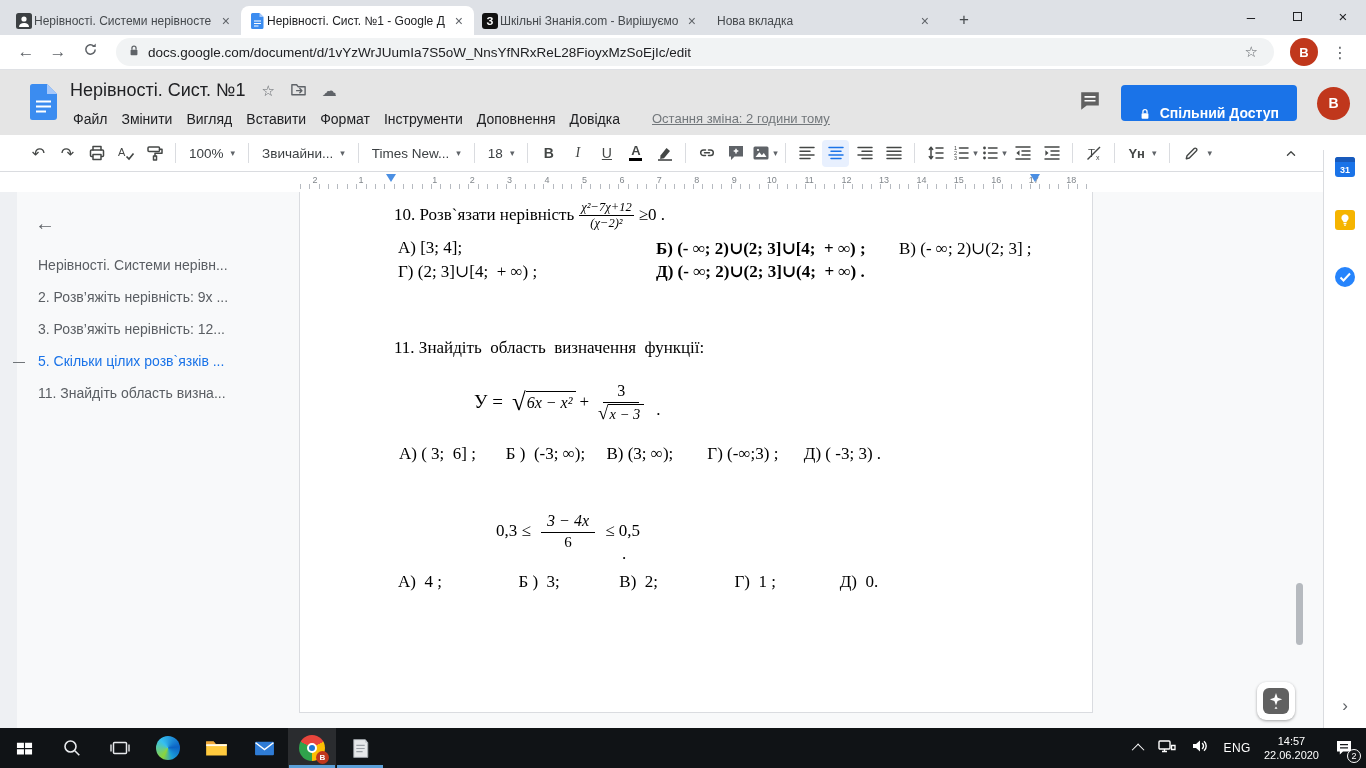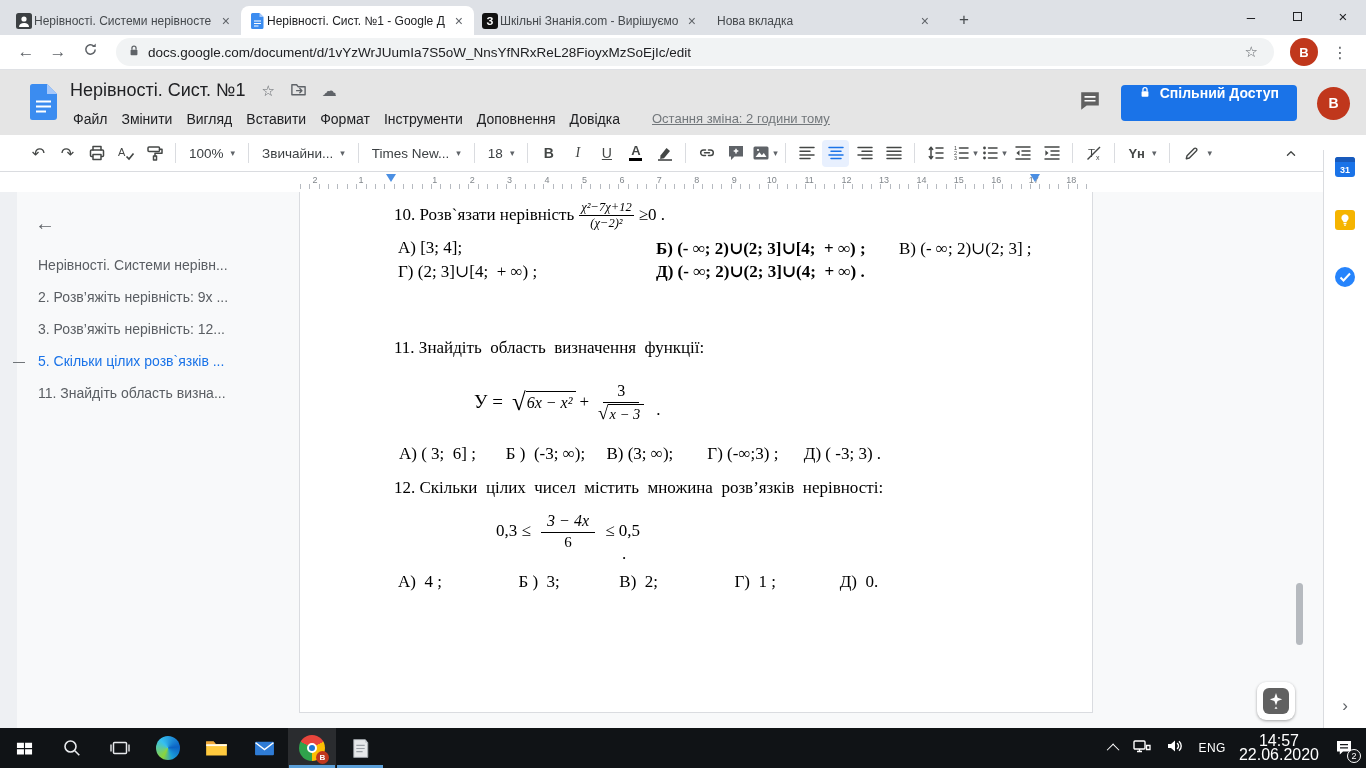--- a/index.html
+++ b/index.html
@@ -33,21 +33,21 @@
   
   .dhead{position:absolute;left:0;top:70px;width:1366px;height:65px;background:#e5e5e5;}
   .docs-logo{position:absolute;left:30px;top:14px;}
   .title-row{position:absolute;left:70px;top:10px;display:flex;align-items:center;}
   .doc-title{font-size:18px;color:#202124;}
   .title-ics{display:flex;gap:15px;margin-left:16px;color:#5f6368;font-size:15px;align-items:center;}
   .menus{position:absolute;left:66px;top:38px;display:flex;align-items:center;}
   .menu-item{padding:3px 7px;font-size:14px;color:#202124;border-radius:3px;}
   .last-edit{margin-left:12px;font-size:13px;color:#72777b;text-decoration:underline;white-space:nowrap;}
   .hdr-right{position:absolute;right:16px;top:15px;display:flex;align-items:center;gap:20px;}
-  .share-btn{height:36px;background:#1a73e8;border-radius:4px;color:#fff;font-size:14px;font-weight:bold;display:flex;align-items:flex-start;gap:9px;padding:0 18px;}
+  .share-btn{height:36px;background:#1a73e8;border-radius:4px;color:#fff;font-size:14px;font-weight:bold;display:flex;align-items:flex-end;gap:9px;padding:0 18px;}
   .avatar.lg{width:33px;height:33px;font-size:14px;}
 
   
   .toolbar{position:absolute;left:0;top:135px;width:1366px;height:37px;background:#fff;border-bottom:1px solid #dadce0;display:flex;align-items:center;padding-left:24px;}
   .tbtn{min-width:27px;height:27px;display:flex;align-items:center;justify-content:center;border-radius:4px;margin:0 1px;color:#444746;position:relative;}
   .tbtn.on{background:#e8f0fe;}
   .tdiv{width:1px;height:20px;background:#dadce0;margin:0 6px;flex:0 0 1px;}
   .tsel{display:flex;align-items:center;gap:7px;padding:0 7px;height:26px;border-radius:4px;font-size:13.5px;color:#3c4043;white-space:nowrap;}
   .dd{font-size:9px;color:#5f6368;}
   .glyph{font-size:16px;}
@@ -126,21 +126,21 @@
   .taskbar{position:absolute;left:0;bottom:0;width:1366px;height:40px;background:#101316;display:flex;z-index:10;}
   .tcell{width:48px;height:40px;display:flex;align-items:center;justify-content:center;position:relative;}
   .tcell.active::after{content:"";position:absolute;left:1px;right:1px;bottom:0;height:3px;background:#5b9fd8;}
   .tcell.litbg{background:rgba(255,255,255,.11);}
   .chrome-ic{width:26px;height:26px;border-radius:50%;background:conic-gradient(from -60deg,#e8453c 0 120deg,#fcbe03 0 240deg,#30a24c 0 360deg);position:relative;}
   .chrome-core{position:absolute;inset:0;margin:auto;width:10px;height:10px;border-radius:50%;background:#1e78d2;border:2.5px solid #fff;}
   .chrome-badge{position:absolute;right:-4px;bottom:-3px;width:13px;height:13px;border-radius:50%;background:#c0371c;color:#fff;font-size:8px;line-height:13px;text-align:center;font-weight:bold;}
   .tray{position:absolute;right:0;top:0;height:40px;display:flex;align-items:center;gap:13px;padding-right:10px;color:#fff;}
   .tray-chev{width:9px;height:9px;border-left:1.6px solid #fff;border-top:1.6px solid #fff;transform:rotate(45deg) translateY(2px);}
   .lang{font-size:12px;letter-spacing:.5px;text-align:center;}
-  .clock{text-align:center;font-size:16px;line-height:14px;}
+  .clock{text-align:center;font-size:11px;line-height:14px;}
   .notif{position:relative;width:24px;height:24px;display:flex;align-items:center;justify-content:center;}
   .nbadge{position:absolute;right:-5px;bottom:-3px;width:14px;height:14px;border-radius:50%;background:#16181b;border:1.3px solid #fff;font-size:9px;line-height:12px;text-align:center;color:#fff;}
 </style>
 </head>
 <body>
 
 <div class="screen">
 
   <div class="tabstrip">
     <div class="tab">
@@ -503,21 +503,20 @@
         </span>
         <span class="plus">+</span>
         <span class="vfrac">
           <span class="fn">3</span>
           <span class="fd"><span class="sqrt"><span class="rad">√</span><span class="sqbody">x − 3</span></span></span>
         </span>
         <span class="tail">.</span>
       </div>
       <span class="abs fs17 q11a">А) ( 3;  6] ;       Б )  (-3; ∞);     В) (3; ∞);        Г) (-∞;3) ;      Д) ( -3; 3) .</span>
 
-      <span class="abs fs17 q12t">12. Скільки  цілих  чисел  містить  множина  розв’язків  нерівності:</span>
       <div class="abs q12f">
         <span class="fs17">0,3 ≤ </span>
         <span class="vfrac">
           <span class="fn">3 − 4x</span>
           <span class="fd">6</span>
         </span>
         <span class="fs17"> ≤ 0,5</span>
       </div>
       <span class="abs fs17 q12dot">.</span>
       <span class="abs fs17 q12a">А)  4 ;                  Б )  3;              В)  2;                  Г)  1 ;               Д)  0.</span>

